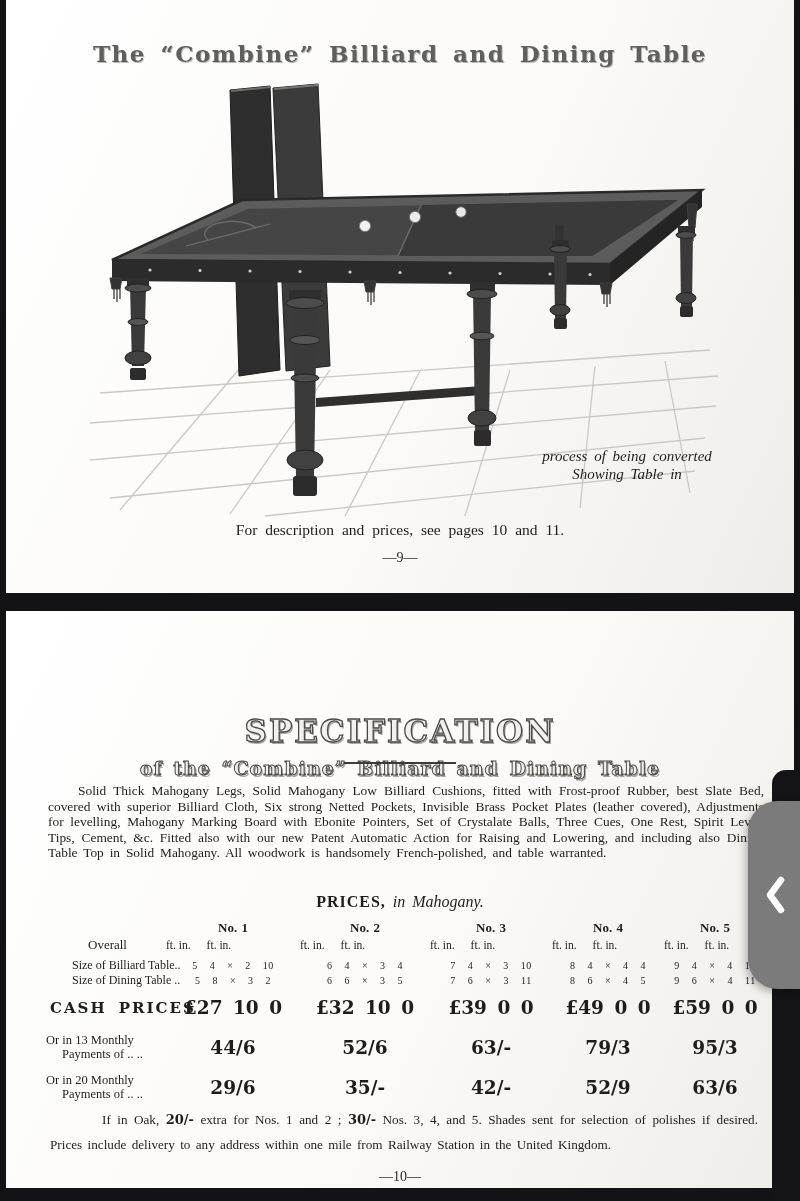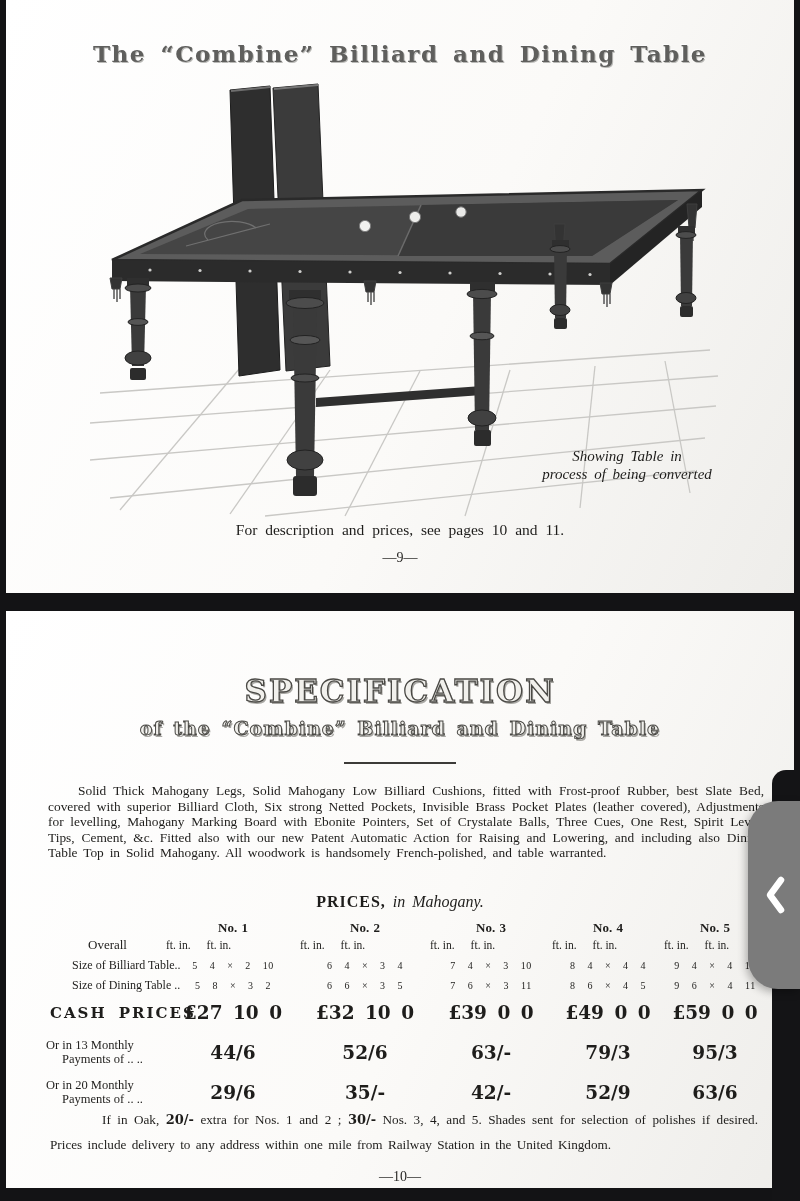--- a/index.html
+++ b/index.html
@@ -19,21 +19,21 @@
   .pattern-note .l3{font-size:15px;line-height:21px;word-spacing:3px;}
   .illus{position:absolute;left:84px;top:78px;}
   .caption{position:absolute;top:448px;right:22px;width:290px;text-align:center;
            font-style:italic;font-size:15px;line-height:17.5px;word-spacing:3px;}
   .see-note{position:absolute;top:521px;left:0;width:100%;text-align:center;font-size:15.5px;word-spacing:4px;}
   .pagenum{position:absolute;left:0;width:100%;text-align:center;font-size:14px;color:#2a2927;}
   .p9-num{top:550px;}
 
   
   .outline-head{font-family:"DejaVu Serif",serif;font-weight:bold;color:#55544f;
-                text-shadow:1px 1px 0 #b5b4b0,-1px -1px 0 #ffffff;}
+                text-shadow:1px 1px 0 #b5b4b0,-1px -1px 0 #ffffff;margin-top:40px;}
   @supports (-webkit-text-stroke: 1px #000){
     .outline-head{color:#f1f0ec;-webkit-text-stroke:1.3px #4a4945;text-shadow:1.5px 1.5px 0 #a9a8a4;}
     .sub-head{-webkit-text-stroke:1px #4a4945 !important;}
   }
   .p10-h1{position:absolute;top:62px;left:0;width:100%;text-align:center;font-size:31px;letter-spacing:2px;}
   .p10-h2{position:absolute;top:106px;left:0;width:100%;text-align:center;font-size:19px;letter-spacing:1px;word-spacing:3px;}
   .rule{position:absolute;top:151px;left:50%;transform:translateX(-50%);width:112px;height:0;
         border-top:2px solid #3c3b38;}
   .spec-par{position:absolute;top:172px;left:42px;right:30px;font-size:13.4px;line-height:15.6px;
             text-align:justify;text-indent:30px;word-spacing:2.5px;}
@@ -43,21 +43,21 @@
 
   .spec-table{position:absolute;top:309px;left:36px;width:724px;}
   .trow{display:grid;grid-template-columns:124px 134px 130px 122px 112px 102px;align-items:center;}
   .cell{text-align:center;white-space:nowrap;}
   .stub{text-align:left;overflow:visible;}
   .no-cell{font-size:13px;font-weight:600;word-spacing:1px;}
   .row-units{margin-top:1px;}
   .units{display:flex;justify-content:flex-start;gap:16px;font-size:11.5px;}
   .overall{font-size:13px;padding-left:46px;text-align:left;}
   .row-billiard{margin-top:5px;}
-  .row-dining{margin-top:5px;}
+  .row-dining{}
   .size-label{font-size:12px;padding-left:30px;}
   .dims{font-size:10px;word-spacing:9px;letter-spacing:.5px;}
   .row-cash{margin-top:9px;}
   .cash-stub{font-family:"DejaVu Serif",serif;font-size:15px;font-weight:bold;letter-spacing:2px;word-spacing:5px;padding-left:8px;}
   .money{font-family:"DejaVu Serif",serif;font-size:18.5px;font-weight:bold;word-spacing:4px;}
   .row-m13{margin-top:16px;}
   .row-m20{margin-top:13px;}
   .two-line{font-size:12.5px;line-height:13.5px;padding-left:4px;}
   .two-line .ind{padding-left:16px;}
   .footnote{position:absolute;top:496px;left:44px;right:36px;font-size:13.2px;line-height:25px;
@@ -189,22 +189,22 @@
 
         <rect x="588" y="148" width="17" height="7" fill="#2f2f2f"></rect>
         <polygon points="590,155 603,155 602,228 591,228" fill="#3a3a3a"></polygon>
         <ellipse cx="596" cy="157" rx="10" ry="3.4" fill="#4c4c4c" stroke="#222"></ellipse>
         <ellipse cx="596" cy="220" rx="10" ry="5.5" fill="#414141" stroke="#222"></ellipse>
         <rect x="590" y="228" width="13" height="11" rx="2" fill="#2c2c2c"></rect>
       </g>
     </svg>
 
     <div class="caption">
+      <div>process of being converted</div>
       <div>Showing Table in</div>
-      <div>process of being converted</div>
     </div>
 
     <div class="see-note">For description and prices, see pages 10 and 11.</div>
     <div class="pagenum p9-num">—9—</div>
   </div>
 
   <div class="page page2">
     <div class="p10-h1 outline-head">SPECIFICATION</div>
     <div class="p10-h2 outline-head sub-head">of the “Combine” Billiard and Dining Table</div>
     <div class="rule"></div>

